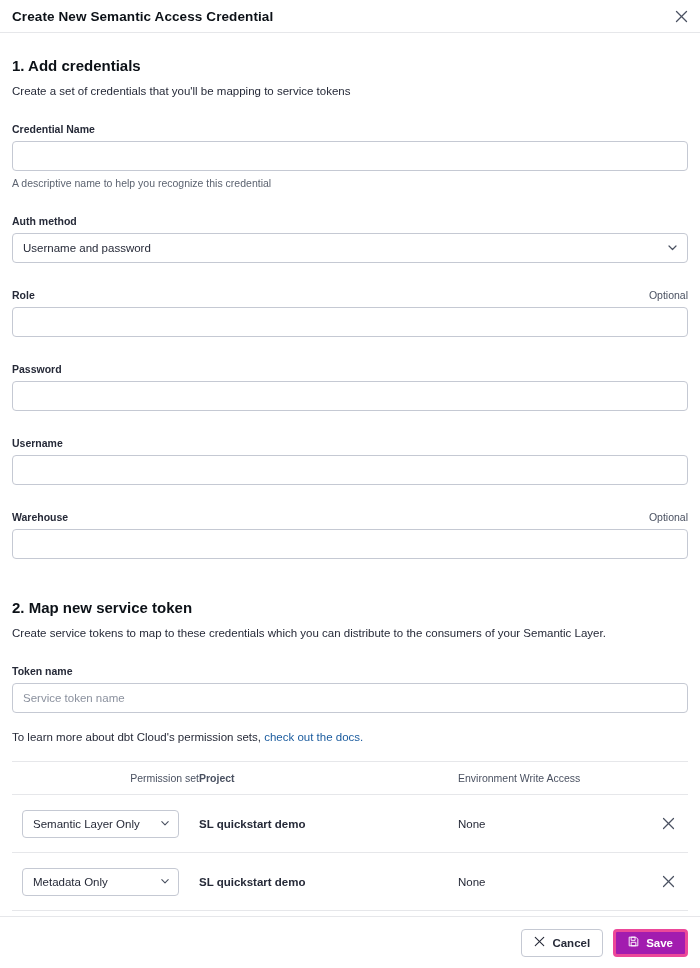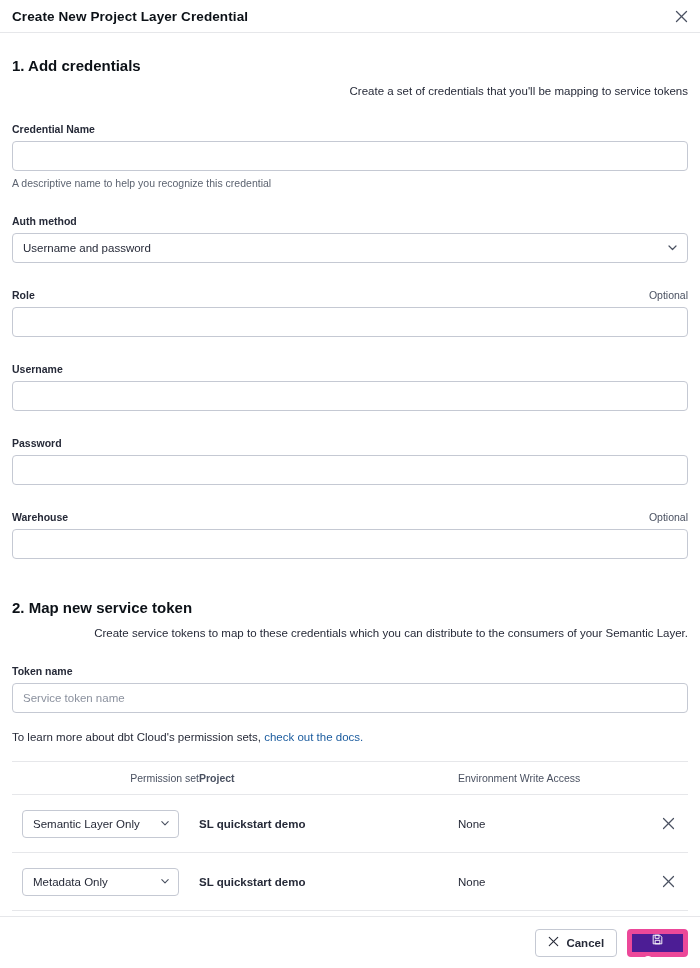--- a/index.html
+++ b/index.html
@@ -67,21 +67,20 @@
     color: #0c1117;
     margin: 0;
     padding-top: 0;
   }
   .section-one-wrap { padding-top: 24px; }
   .section-desc {
     font-size: 11.5px;
     color: #262a38;
     margin-top: 11px;
     margin-bottom: 0;
-    text-align: right;
   }
 
   .field { margin-top: 26px; }
   .field-label-row {
     display: flex;
     justify-content: space-between;
     align-items: baseline;
   }
   .field-label {
     font-size: 10.5px;
@@ -245,33 +244,32 @@
     font-weight: bold;
     cursor: pointer;
     font-family: "Liberation Sans", sans-serif;
   }
   .btn-cancel {
     background: #fff;
     color: #262a38;
     border: 1px solid #c5c9d3;
   }
   .btn-save {
-    background: #4c1d95;
+    background: #a21caf;
     color: #fff;
-    border: 5px solid #ec4899;
-    flex-direction: column;
+    border: 3px solid #ec4899;
   }
 </style>
 </head>
 <body>
 
 <div class="modal">
 
   <div class="modal-header">
-    <div class="modal-title">Create New Project Layer Credential</div>
+    <div class="modal-title">Create New Semantic Access Credential</div>
     <div class="close-btn">
       <svg width="13" height="13" viewBox="0 0 13 13" fill="none" stroke="currentColor" stroke-width="1.3" stroke-linecap="round">
         <line x1="1.5" y1="1.5" x2="11.5" y2="11.5"></line>
         <line x1="11.5" y1="1.5" x2="1.5" y2="11.5"></line>
       </svg>
     </div>
   </div>
 
   <div class="modal-body">
 
@@ -306,30 +304,30 @@
       <div class="field">
         <div class="field-label-row">
           <span class="field-label">Role</span>
           <span class="field-optional">Optional</span>
         </div>
         <input class="text-input" type="text" value="" style="">
       </div>
 
       <div class="field">
         <div class="field-label-row">
+          <span class="field-label">Password</span>
+        </div>
+        <input class="text-input" type="password" value="" style="">
+      </div>
+
+      <div class="field">
+        <div class="field-label-row">
           <span class="field-label">Username</span>
         </div>
         <input class="text-input" type="text" value="" style="">
-      </div>
-
-      <div class="field">
-        <div class="field-label-row">
-          <span class="field-label">Password</span>
-        </div>
-        <input class="text-input" type="password" value="" style="">
       </div>
 
       <div class="field">
         <div class="field-label-row">
           <span class="field-label">Warehouse</span>
           <span class="field-optional">Optional</span>
         </div>
         <input class="text-input" type="text" value="" style="">
       </div>
     </div>

